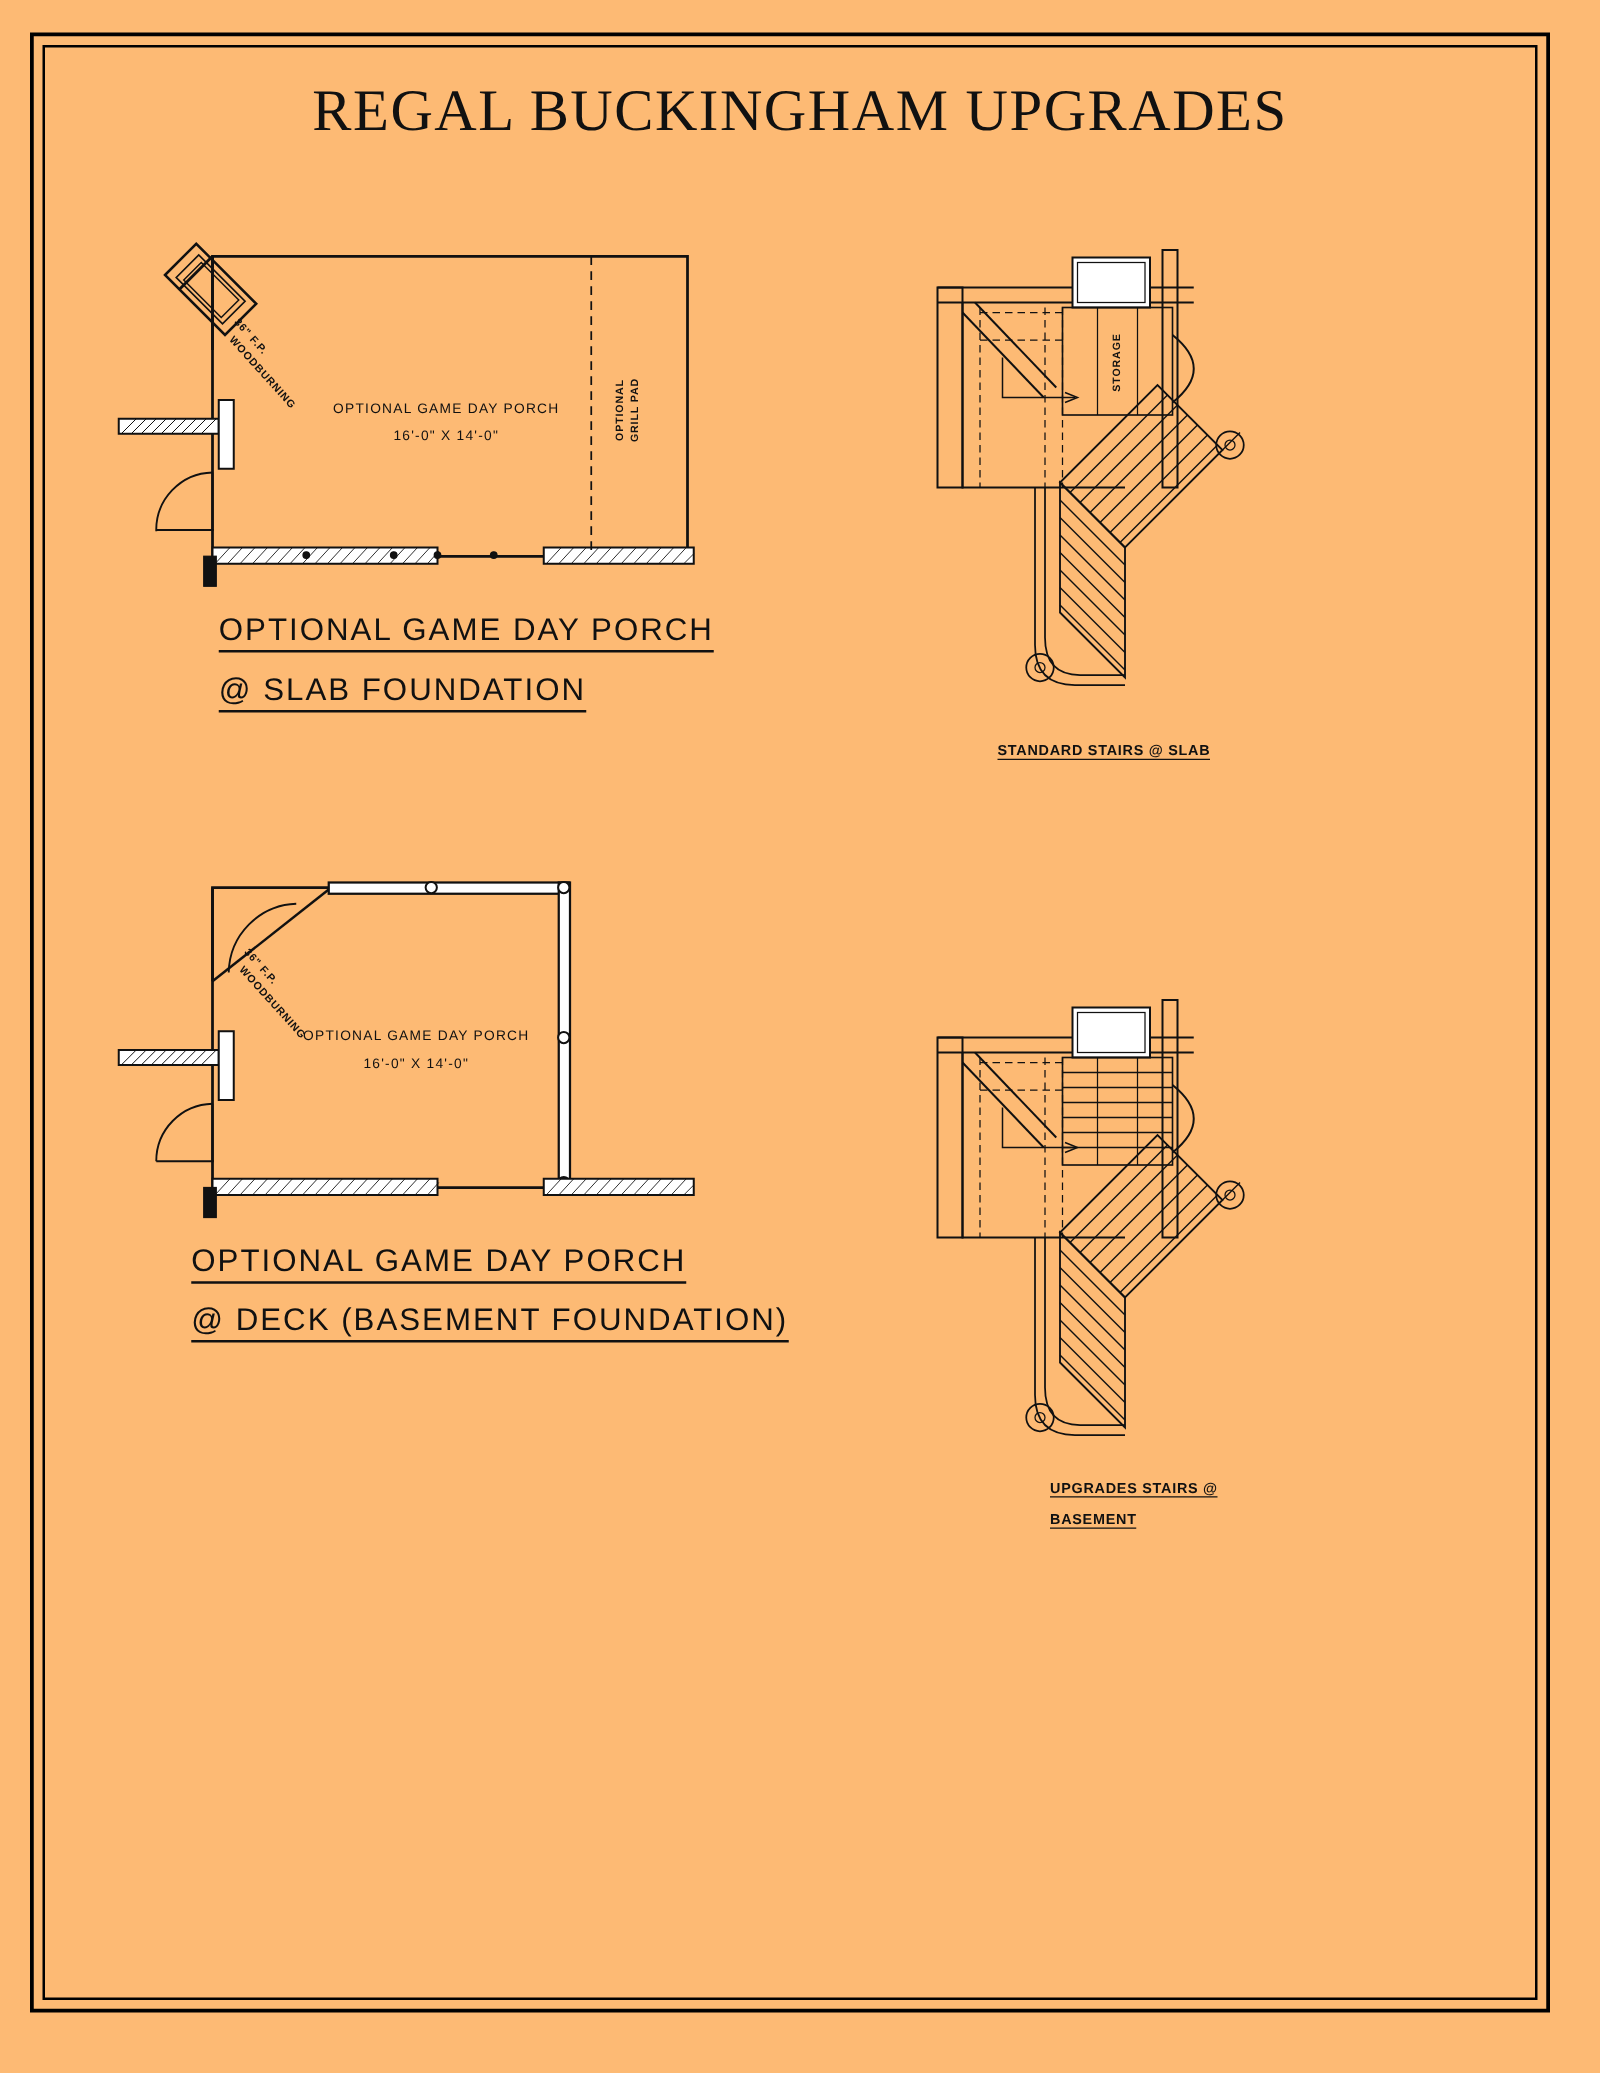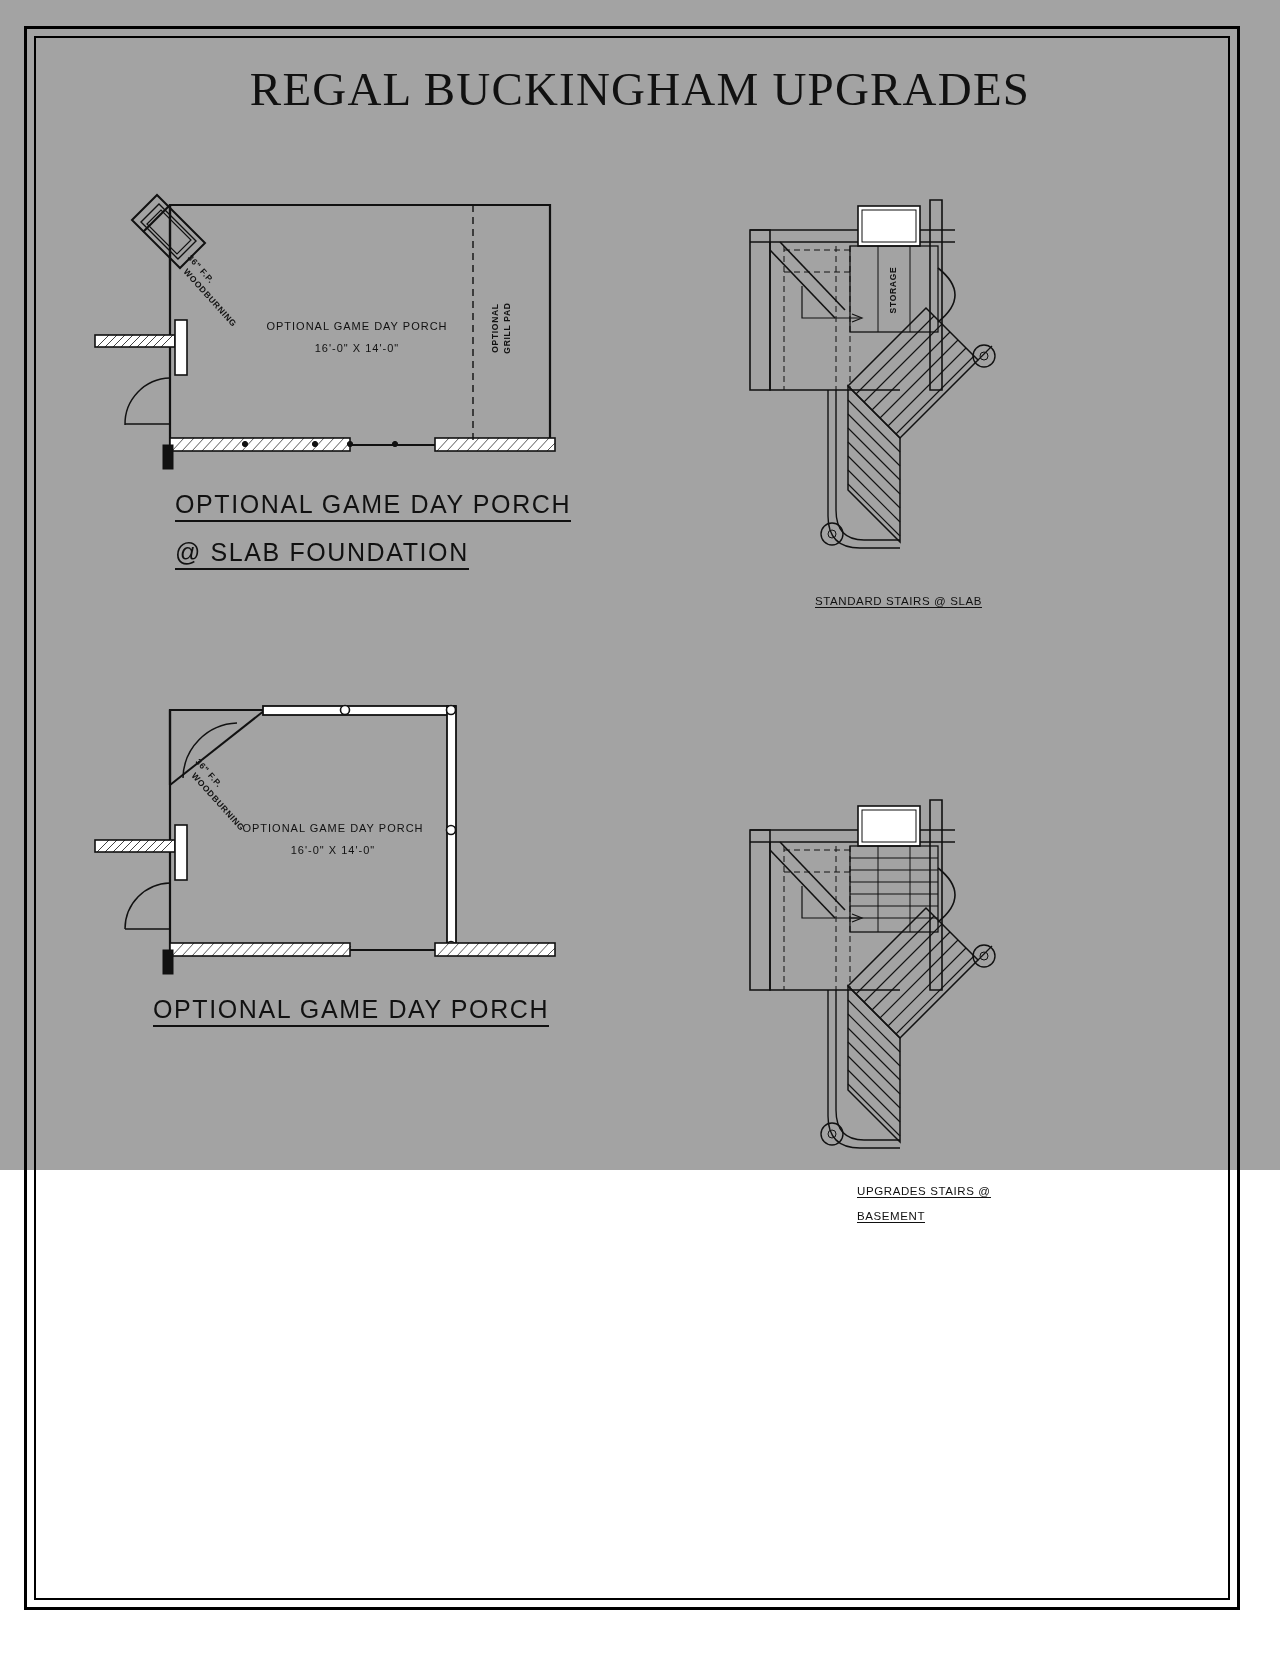--- a/index.html
+++ b/index.html
@@ -12,22 +12,22 @@
     height: 1658px;
     font-family: "Liberation Sans", sans-serif;
     color: #000000;
     overflow: hidden;
   }
 
   .sheet {
     position: absolute;
     left: 0; top: 0;
     width: 1280px;
-    height: 1170px;
-    background: #a3a3a3;
+    height: 1658px;
+    background: #fdba74;
   }
 
   
   .frame-outer {
     position: absolute;
     left: 24px; top: 26px;
     width: 1216px;
     height: 1584px;
     border: 3px solid #000;
     box-sizing: border-box;
@@ -67,25 +67,24 @@
   }
   .plan-caption span {
     border-bottom: 2px solid #111;
     padding-bottom: 2px;
   }
 
   .stair-caption {
     position: absolute;
     font-family: "Liberation Sans", sans-serif;
     font-size: 11.5px;
-    font-weight: normal;
+    font-weight: bold;
     letter-spacing: 0.6px;
     color: #111;
     white-space: nowrap;
-    margin-left: 17px;
   }
   .stair-caption span {
     border-bottom: 1.5px solid #111;
   }
 
   svg { display: block; overflow: visible; }
 
   .lbl {
     font-family: "Liberation Sans", sans-serif;
     font-size: 11px;
@@ -293,20 +292,23 @@
       <text class="lbl" x="238" y="142" text-anchor="middle">OPTIONAL GAME DAY PORCH</text>
       <text class="lbl" x="238" y="164" text-anchor="middle">16'-0" X 14'-0"</text>
 
       <text class="lbl-sm" x="100" y="72" transform="rotate(48 100 72)">36" F.P.</text>
       <text class="lbl-sm" x="96" y="86" transform="rotate(48 96 86)">WOODBURNING</text>
     </svg>
 
     <div class="plan-caption" style="left:58px; top:305px;">
       <span>OPTIONAL  GAME  DAY  PORCH</span>
     </div>
+    <div class="plan-caption" style="left:58px; top:352px;">
+      <span>@  DECK  (BASEMENT  FOUNDATION)</span>
+    </div>
   </div>
 
   <div class="plan" style="left:740px; top:190px;">
     <svg width="310" height="400" viewBox="0 0 310 400">
       <g stroke="#111" fill="none" stroke-width="1.6">
 
         <path d="M10 40 L30 40 L30 200 L10 200 Z"></path>
         <path d="M10 40 L215 40"></path>
         <path d="M10 52 L215 52"></path>
         <path d="M190 10 L202 10 L202 200 L190 200 Z"></path>

